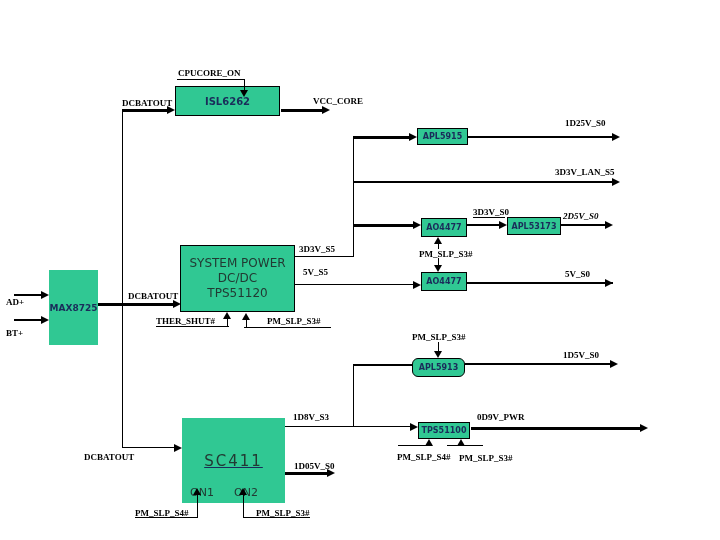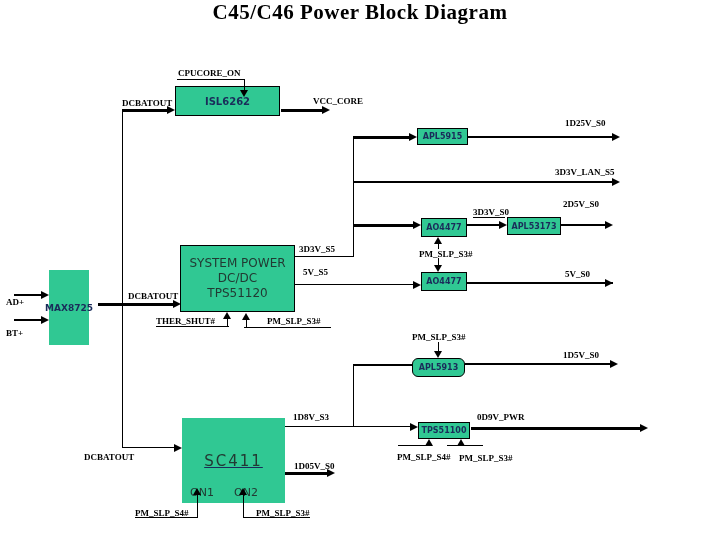--- a/index.html
+++ b/index.html
@@ -26,21 +26,20 @@
   .sp-line{line-height:15px;font-weight:normal;color:#223a33;}
   .sc-main{font-size:15px;letter-spacing:2px;font-weight:normal;color:#223a33;}
   .pin{position:absolute;bottom:4px;font-size:11px;font-weight:normal;color:#223a33;
        font-family:"DejaVu Sans", sans-serif;}
 </style>
 </head>
 <body>
 
 <div class="stage">
 
-  <div class="title">C45/C46 Power Block Diagram</div>
 
   <div class="blk bordered" style="left:175px;top:86px;width:105px;height:30px;font-size:10px;">
       <span>ISL6262</span>
     </div>
 
   <div class="blk bordered" style="left:417px;top:128px;width:51px;height:17px;font-size:8px;">
       <span>APL5915</span>
     </div>
 
   <div class="blk bordered" style="left:421px;top:218px;width:46px;height:19px;font-size:8px;">
@@ -50,21 +49,21 @@
   <div class="blk bordered" style="left:507px;top:217px;width:54px;height:18px;font-size:8px;">
       <span>APL53173</span>
     </div>
 
   <div class="blk bordered" style="left:180px;top:245px;width:115px;height:67px;font-size:12px;flex-direction:column;">
     <span class="sp-line">SYSTEM POWER</span>
     <span class="sp-line">DC/DC</span>
     <span class="sp-line">TPS51120</span>
   </div>
 
-  <div class="blk" style="left:49px;top:270px;width:40px;height:75px;font-size:9px;">
+  <div class="blk" style="left:49px;top:270px;width:49px;height:75px;font-size:9px;">
       <span>MAX8725</span>
     </div>
 
   <div class="blk bordered" style="left:421px;top:272px;width:46px;height:19px;font-size:8px;">
       <span>AO4477</span>
     </div>
 
   <div class="blk bordered" style="left:412px;top:358px;width:53px;height:19px;font-size:8px;border-radius:6px;">
       <span>APL5913</span>
     </div>
@@ -159,21 +158,21 @@
   <div class="h" style="left:243px;top:517px;width:67px;"></div>
   <div class="v" style="left:243px;top:495px;height:22px;"></div>
   <div class="au" style="left:239px;top:488px;"></div>
 
   <span class="sig" style="left:178px;top:68px;">CPUCORE_ON</span>
   <span class="sig" style="left:122px;top:98px;">DCBATOUT</span>
   <span class="sig" style="left:283px;top:96px;margin-left:30px;">VCC_CORE</span>
   <span class="sig" style="left:565px;top:118px;">1D25V_S0</span>
   <span class="sig" style="left:555px;top:167px;">3D3V_LAN_S5</span>
   <span class="sig" style="left:473px;top:207px;">3D3V_S0</span>
-  <span class="sig" style="left:563px;top:199px;">2D5V_S0</span>
+  <span class="sig" style="left:563px;top:211px;font-style:italic;">2D5V_S0</span>
   <span class="sig" style="left:299px;top:244px;">3D3V_S5</span>
   <span class="sig" style="left:419px;top:249px;">PM_SLP_S3#</span>
   <span class="sig" style="left:303px;top:267px;">5V_S5</span>
   <span class="sig" style="left:565px;top:269px;">5V_S0</span>
   <span class="sig" style="left:128px;top:291px;">DCBATOUT</span>
   <span class="sig" style="left:6px;top:297px;">AD+</span>
   <span class="sig" style="left:6px;top:328px;">BT+</span>
   <span class="sig" style="left:156px;top:316px;">THER_SHUT#</span>
   <span class="sig" style="left:267px;top:316px;">PM_SLP_S3#</span>
   <span class="sig" style="left:412px;top:332px;">PM_SLP_S3#</span>

